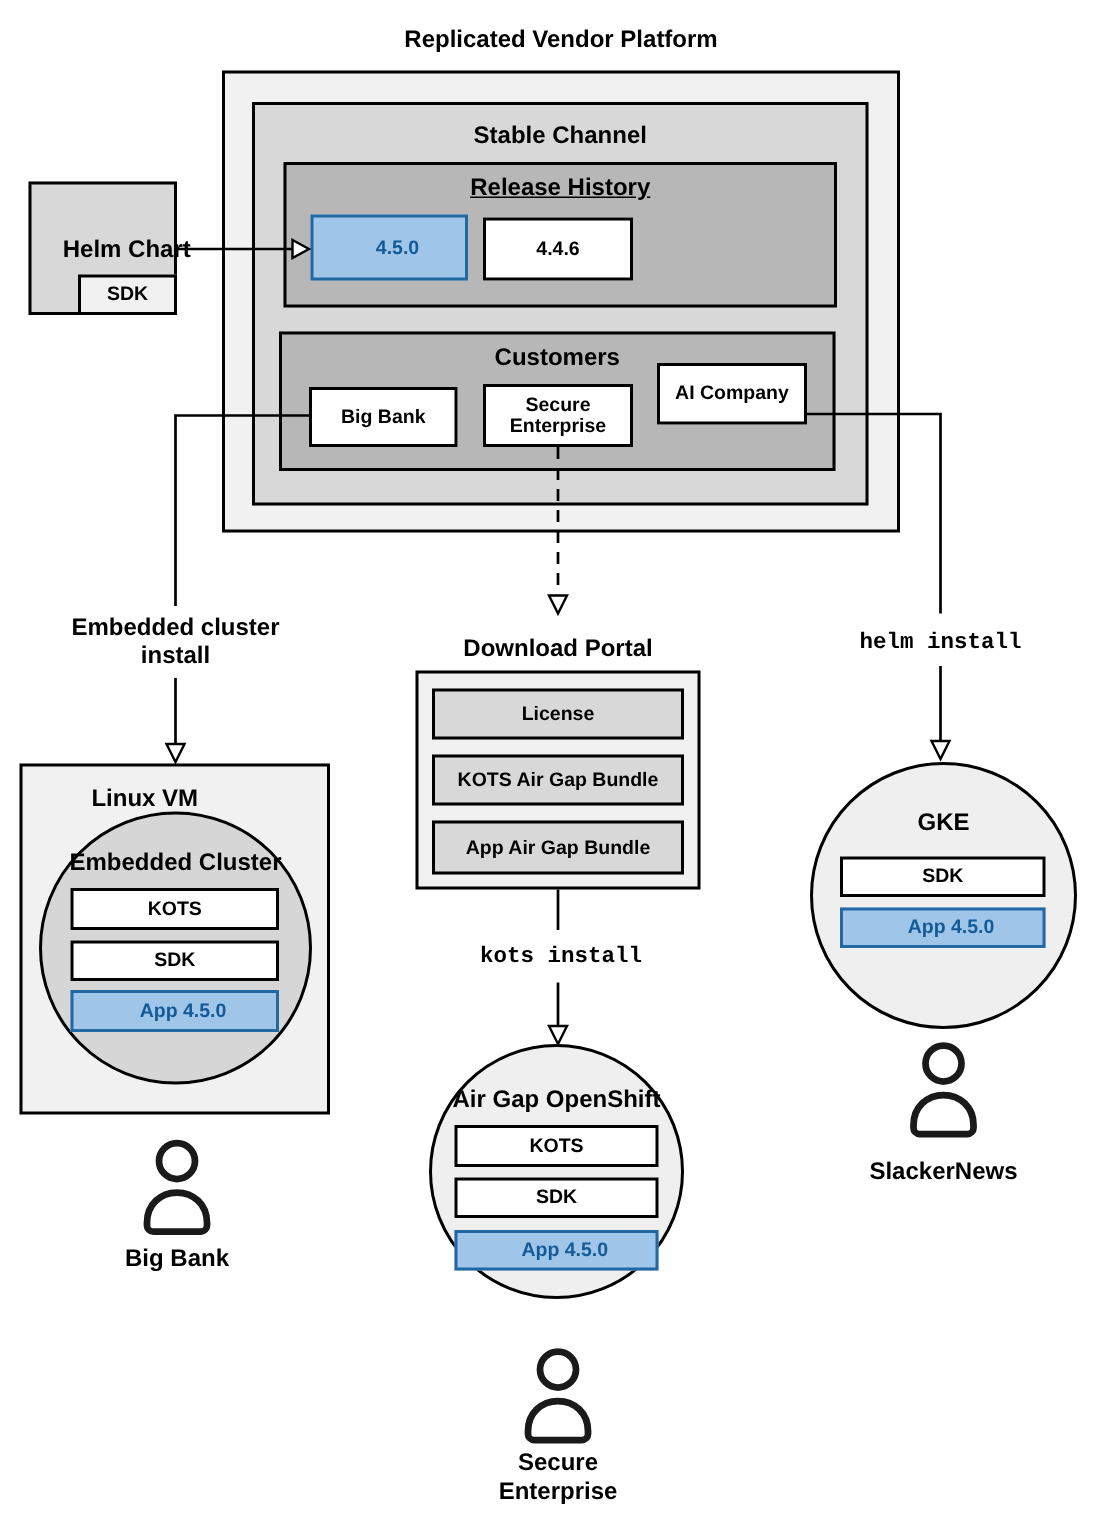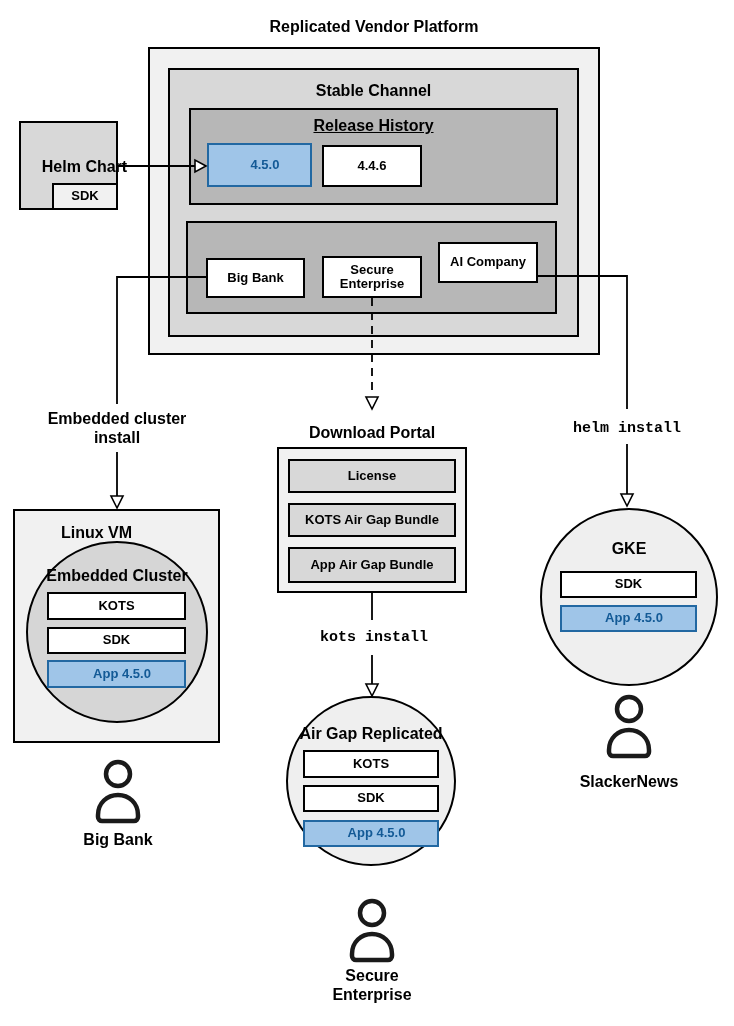--- a/index.html
+++ b/index.html
@@ -37,20 +37,21 @@
   <div class="box fill-light" style="left:148px; top:47px; width:452px; height:308px;"></div>
   <div class="box fill-mid" style="left:168px; top:68px; width:411px; height:269px;"></div>
   <div class="lbl" style="left:168px; top:82px; width:411px;">Stable Channel</div>
 
   <div class="box fill-dark" style="left:189px; top:108px; width:369px; height:97px;"></div>
   <div class="lbl" style="left:189px; top:117px; width:369px;text-decoration:underline;">Release History</div>
   <div class="box blue cell" style="left:207px; top:143px; width:105px; height:44px;">4.5.0</div>
   <div class="box fill-white cell" style="left:322px; top:145px; width:100px; height:42px;">4.4.6</div>
 
   <div class="box fill-dark" style="left:186px; top:221px; width:371px; height:93px;"></div>
+  <div class="lbl" style="left:186px; top:230px; width:371px;">Customers</div>
   <div class="box fill-white cell" style="left:206px; top:258px; width:99px; height:40px;">Big Bank</div>
   <div class="box fill-white cell" style="left:322px; top:256px; width:100px; height:42px; padding:0 14px;">Secure Enterprise</div>
   <div class="box fill-white cell" style="left:438px; top:242px; width:100px; height:41px;">AI Company</div>
 
   <div class="box fill-mid" style="left:19px; top:121px; width:99px; height:89px;"></div>
   <div class="lbl" style="left:19px; top:158px; width:99px;padding-left:16px;">Helm Chart</div>
   <div class="box fill-light cell" style="left:52px; top:183px; width:66px; height:27px;">SDK</div>
 
   <div class="lbl" style="left:47px; top:410px; width:140px;">Embedded cluster install</div>
   <div class="lbl mono" style="left:547px; top:420px; width:160px;">helm install</div>
@@ -72,21 +73,21 @@
 
   <div class="person" style="left:90px; top:757px;">
     <svg width="56" height="70" viewBox="0 0 56 70">
       <circle cx="28" cy="17" r="12" fill="none" stroke="#1a1a1a" stroke-width="4.5"></circle>
       <path d="M8 60 L8 58 C8 46 17 38 28 38 C39 38 48 46 48 58 L48 60 C48 62.2 46.2 64 44 64 L12 64 C9.8 64 8 62.2 8 60 Z" fill="none" stroke="#1a1a1a" stroke-width="4.5" stroke-linejoin="round"></path>
     </svg>
   </div>
   <div class="lbl" style="left:58px; top:831px; width:120px;">Big Bank</div>
 
   <div class="box circle fill-circle-light" style="left:286px; top:696px; width:170px; height:170px;"></div>
-  <div class="lbl" style="left:286px; top:725px; width:170px;">Air Gap Replicated</div>
+  <div class="lbl" style="left:286px; top:725px; width:170px;">Air Gap OpenShift</div>
   <div class="box fill-white cell" style="left:303px; top:750px; width:136px; height:28px;">KOTS</div>
   <div class="box fill-white cell" style="left:303px; top:785px; width:136px; height:27px;">SDK</div>
   <div class="box blue cell" style="left:303px; top:820px; width:136px; height:27px;">App 4.5.0</div>
 
   <div class="person" style="left:344px; top:896px;">
     <svg width="56" height="70" viewBox="0 0 56 70">
       <circle cx="28" cy="17" r="12" fill="none" stroke="#1a1a1a" stroke-width="4.5"></circle>
       <path d="M8 60 L8 58 C8 46 17 38 28 38 C39 38 48 46 48 58 L48 60 C48 62.2 46.2 64 44 64 L12 64 C9.8 64 8 62.2 8 60 Z" fill="none" stroke="#1a1a1a" stroke-width="4.5" stroke-linejoin="round"></path>
     </svg>
   </div>

